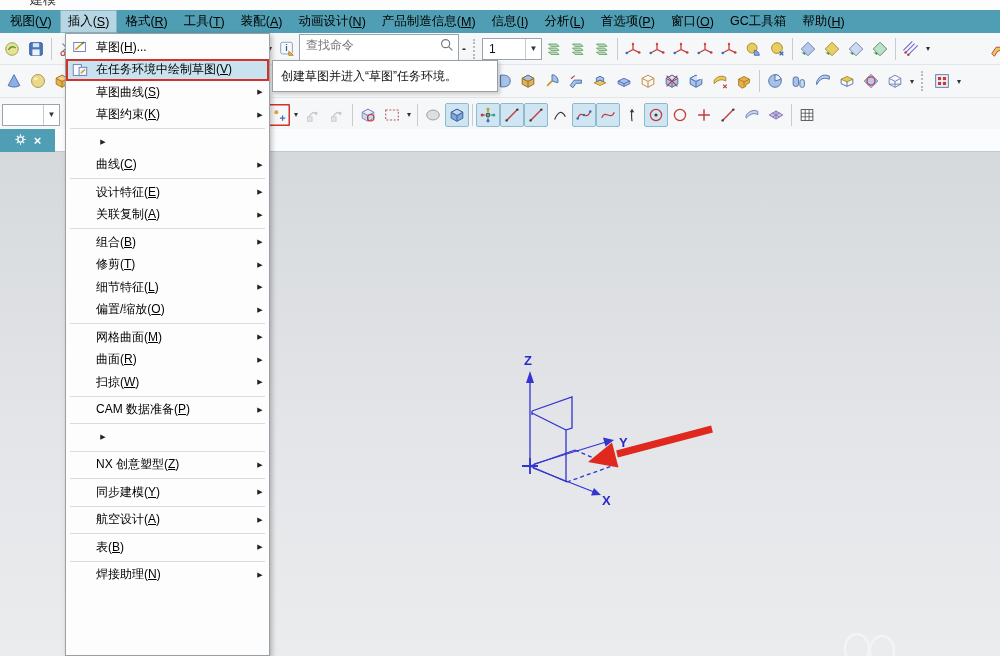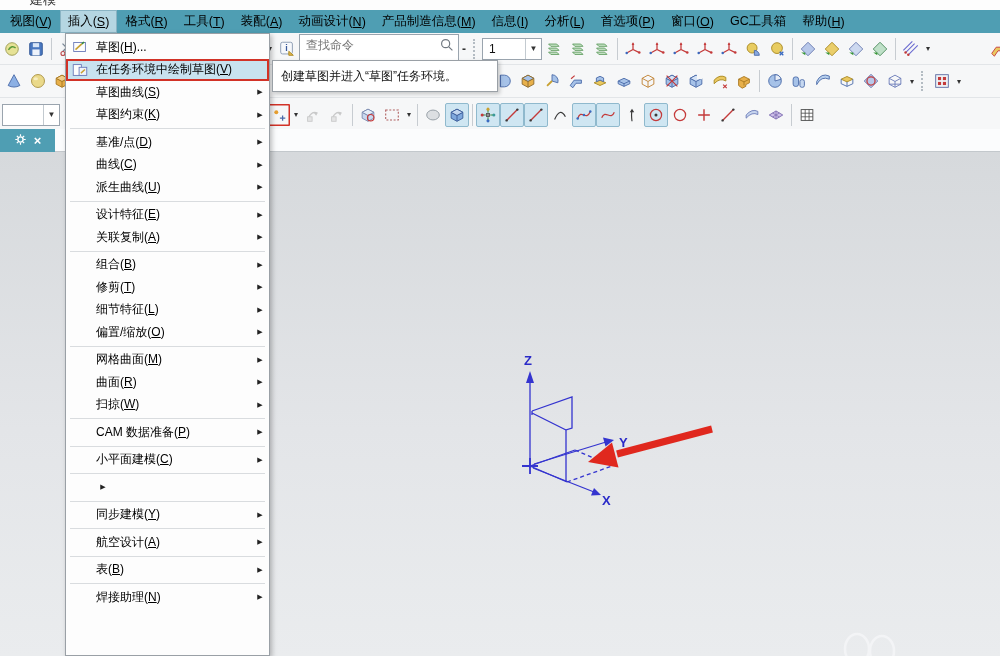--- a/index.html
+++ b/index.html
@@ -617,33 +617,27 @@
       <span class="mia">▶</span>
     </div>
     <div class="mi">
       <span class="mic"></span>
       <span class="mil">草图约束(<u>K</u>)</span>
       <span class="mia">▶</span>
     </div>
     <div class="msep"></div>
     <div class="mi">
       <span class="mic"></span>
-      <span class="mil">基准/点(<u>D</u>)</span>
       <span class="mia">▶</span>
     </div>
     <div class="mi">
       <span class="mic"></span>
       <span class="mil">曲线(<u>C</u>)</span>
       <span class="mia">▶</span>
     </div>
-    <div class="mi">
-      <span class="mic"></span>
-      <span class="mil">派生曲线(<u>U</u>)</span>
-      <span class="mia">▶</span>
-    </div>
     <div class="msep"></div>
     <div class="mi">
       <span class="mic"></span>
       <span class="mil">设计特征(<u>E</u>)</span>
       <span class="mia">▶</span>
     </div>
     <div class="mi">
       <span class="mic"></span>
       <span class="mil">关联复制(<u>A</u>)</span>
       <span class="mia">▶</span>
@@ -687,26 +681,26 @@
     </div>
     <div class="msep"></div>
     <div class="mi">
       <span class="mic"></span>
       <span class="mil">CAM 数据准备(<u>P</u>)</span>
       <span class="mia">▶</span>
     </div>
     <div class="msep"></div>
     <div class="mi">
       <span class="mic"></span>
-      <span class="mil">小平面建模(<u>C</u>)</span>
-      <span class="mia">▶</span>
-    </div>
-    <div class="msep"></div>
-    <div class="mi">
-      <span class="mic"></span>
+      <span class="mia">▶</span>
+    </div>
+    <div class="msep"></div>
+    <div class="mi">
+      <span class="mic"></span>
+      <span class="mil">NX 创意塑型(<u>Z</u>)</span>
       <span class="mia">▶</span>
     </div>
     <div class="msep"></div>
     <div class="mi">
       <span class="mic"></span>
       <span class="mil">同步建模(<u>Y</u>)</span>
       <span class="mia">▶</span>
     </div>
     <div class="msep"></div>
     <div class="mi">

